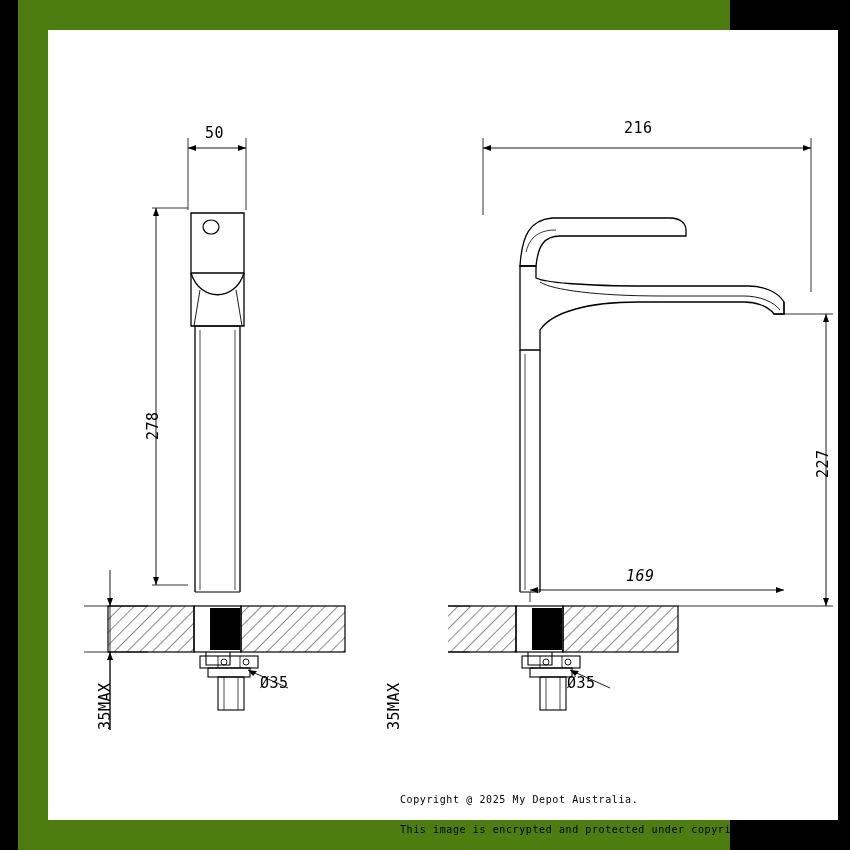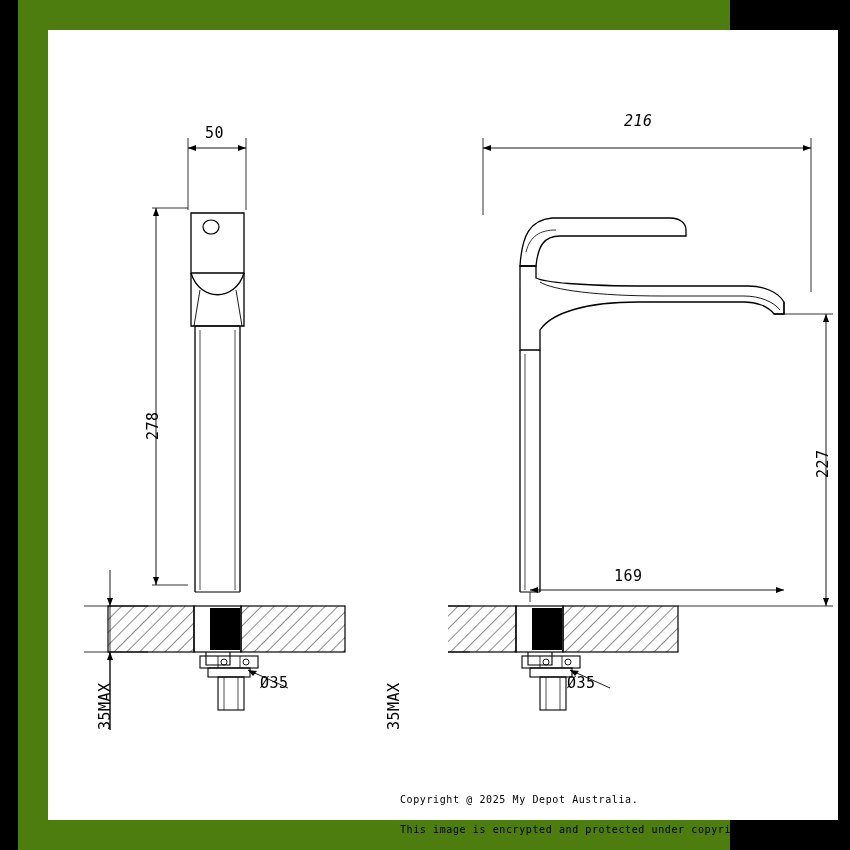--- a/index.html
+++ b/index.html
@@ -199,22 +199,22 @@
         <line x1="-18" y1="576" x2="22" y2="576" stroke-width="0.8"></line>
         <line x1="-18" y1="622" x2="22" y2="622" stroke-width="0.8"></line>
         <line x1="-16" y1="540" x2="-16" y2="576" stroke-width="0.9"></line>
         <polygon points="-16,576 -19,568 -13,568" fill="#000" stroke="none"></polygon>
         <line x1="-16" y1="622" x2="-16" y2="700" stroke-width="0.9"></line>
         <polygon points="-16,622 -19,630 -13,630" fill="#000" stroke="none"></polygon>
         <line x1="-16" y1="576" x2="-16" y2="700" stroke-width="0.8"></line>
       </g>
     </svg>
 
-    <div class="lbl" style="left:576px; top:82px;font-style:italic;">216</div>
+    <div class="lbl" style="left:576px; top:89px;">216</div>
     <div class="lbl vert" style="left:766px; top:448px;">227</div>
-    <div class="lbl" style="left:566px; top:537px;">169</div>
+    <div class="lbl" style="left:578px; top:537px;font-style:italic;">169</div>
     <div class="lbl" style="left:519px; top:644px;">Ø35</div>
     <div class="lbl vert" style="left:337px; top:700px;">35MAX</div>
 
     <div class="copy" style="left:352px; top:764px;">Copyright @ 2025 My Depot Australia.</div>
     <div class="copy" style="left:352px; top:794px;">This image is encrypted and protected under copyright law.</div>
   </div>
 </div>
 
 </body></html>

